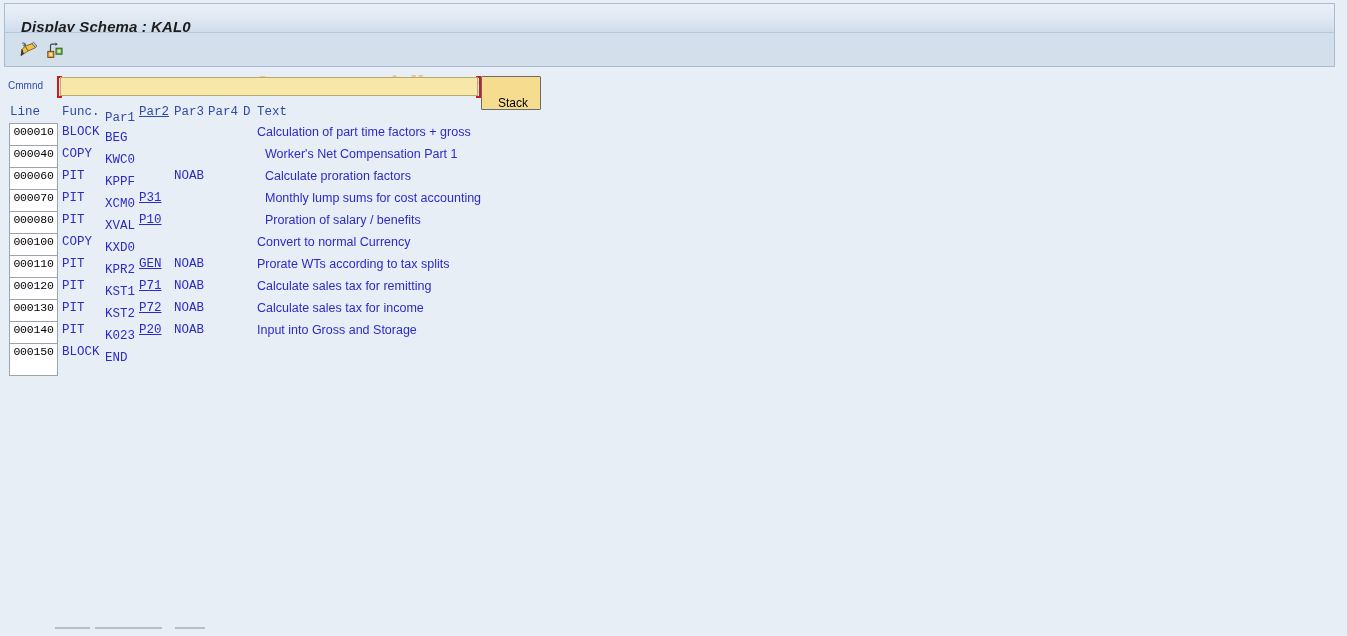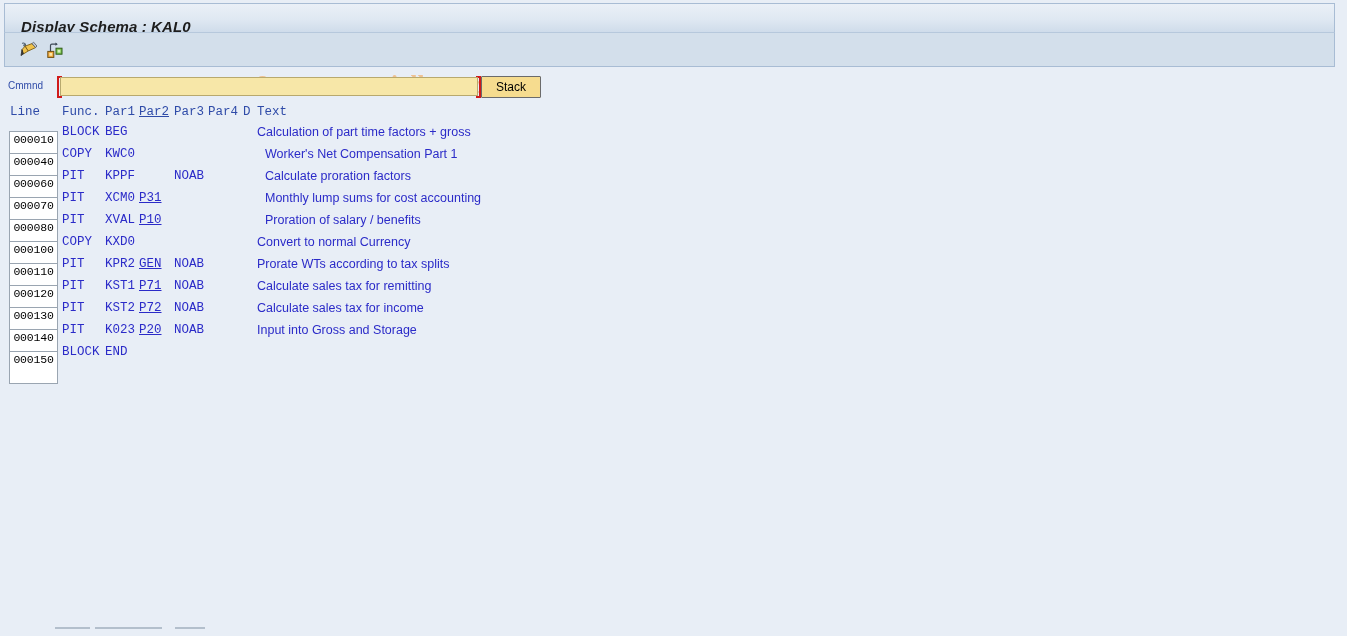--- a/index.html
+++ b/index.html
@@ -141,21 +141,21 @@
     width: 60px;
     height: 22px;
     box-sizing: border-box;
     background: #f6dc8f;
     border: 1px solid #6b6b6b;
     border-radius: 1px;
     font-family: "Liberation Sans", sans-serif;
     font-size: 12px;
     color: #000;
     cursor: pointer;
-    padding: 0;
+    padding: 16px;
     line-height: 20px;
   }
 
   
   #schema {
     position: absolute;
     left: 0px;
     top: 101px;
     width: 1347px;
   }
@@ -172,21 +172,21 @@
   }
   .hdr-row span {
     position: absolute;
     top: 4px;
     color: #2f4ba8;
     font-family: "Liberation Mono", monospace;
     font-size: 12.5px;
   }
   .c-line  { left: 10px; }
   .c-func  { left: 62px; }
-  .c-p1    { left: 105px; }
+  .c-p1    { left: 105px; margin-top: 6px; }
   .c-p2    { left: 139px; text-decoration: underline; }
   .c-p3    { left: 174px; }
   .c-p4    { left: 208px; }
   .c-d     { left: 243px; }
   .c-text  { left: 257px; }
 
   .lineno {
     position: absolute;
     left: 9px;
     top: 1px;
@@ -194,21 +194,20 @@
     height: 33px;
     box-sizing: border-box;
     background: #ffffff;
     border: 1px solid #9aa5b1;
     font-family: "Liberation Mono", monospace;
     font-size: 11.5px;
     color: #000;
     text-align: center;
     line-height: 15px;
     letter-spacing: -0.2px;
-    margin-top: 8px;
   }
   .fld {
     position: absolute;
     top: 3px;
     font-family: "Liberation Mono", monospace;
     font-size: 12.5px;
     color: #2b2bc8;
   }
   .txt {
     position: absolute;

